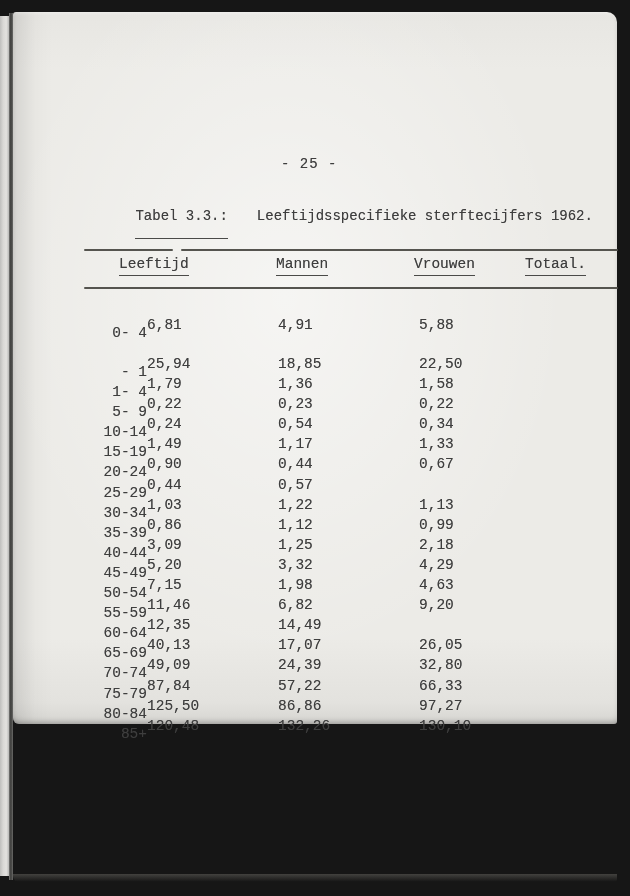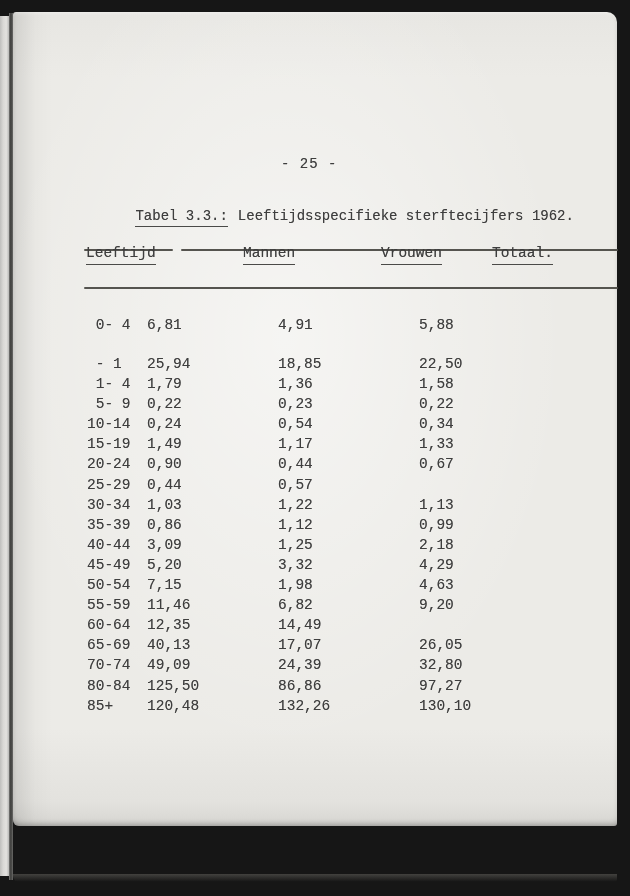--- a/index.html
+++ b/index.html
@@ -13,52 +13,52 @@
   
   .edge-strip{
     position:absolute;left:0;top:16px;bottom:20px;width:9px;
     background:linear-gradient(90deg,#bfbfbd 0%,#d9d8d5 35%,#e3e2df 70%,#b9b9b7 100%);
   }
   .crease{
     position:absolute;left:9px;top:13px;bottom:16px;width:4px;
     background:linear-gradient(90deg,#7a7a78 0%,#3a3a38 45%,#6b6b69 100%);
   }
   .page{
-    position:absolute;left:13px;top:12px;width:604px;height:814px;
+    position:absolute;left:13px;top:12px;width:604px;height:712px;
     background:
       radial-gradient(ellipse at 45% 40%, rgba(255,255,255,0.5) 0%, rgba(255,255,255,0) 60%),
       linear-gradient(90deg, rgba(0,0,0,0.10) 0px, rgba(0,0,0,0.02) 22px, rgba(0,0,0,0) 40px),
       linear-gradient(180deg,#e7e6e2 0%,#ecebe7 8%,#ecebe7 88%,#e3e2de 97%,#d6d5d1 100%);
     border-radius:3px 10px 3px 6px;
     box-shadow:inset 0 -4px 6px -3px rgba(0,0,0,0.35), inset 0 3px 4px -3px rgba(255,255,255,0.6);
     color:#3e3e3e;
   }
   .txt{position:absolute;white-space:pre;text-shadow:0 0 0.5px rgba(62,62,62,0.55);}
   .page-number{top:144px;left:268px;font-size:14px;letter-spacing:1px;}
   .title-line{top:180px;left:72px;font-size:14px;}
-  .title-label{border-bottom:1.6px solid #4a4a48;padding-bottom:2px;}
-  .title-rest{margin-left:10px;}
+  .title-label{border-bottom:1.6px solid #4a4a48;padding-bottom:14px;}
+  .title-rest{margin-left:29px;}
   .rule{position:absolute;height:2px;background:#55544f;border-radius:1px;}
   .rule-top-a{top:237px;left:71px;width:89px;}
   .rule-top-b{top:237px;left:168px;width:437px;}
   .rule-mid{top:275px;left:71px;width:534px;}
-  .hdr{position:absolute;top:233px;font-size:14.5px;
+  .hdr{position:absolute;top:244px;font-size:14.5px;
        border-bottom:1.7px solid #4a4a48;padding-bottom:3px;
-       text-shadow:0 0 0.5px rgba(62,62,62,0.55);white-space:pre;}
+       text-shadow:0 0 0.5px rgba(62,62,62,0.55);white-space:pre;margin-left:33px;}
   .h-leeftijd{left:73px;}
   .h-mannen{left:230px;}
   .h-vrouwen{left:368px;}
   .h-totaal{left:479px;}
   .tbl{position:absolute;left:0;width:100%;font-size:14.5px;}
   .tbl-summary{top:303px;}
   .tbl-body{top:342px;}
   .row{display:grid;grid-template-columns:60px 131px 141px 107px;
        padding-left:74px;height:20.1px;line-height:20.1px;}
   .cell{white-space:pre;text-shadow:0 0 0.5px rgba(62,62,62,0.5);}
-  .c-age{text-align:left;}
+  .c-age{text-align:right;margin-top:8px;}
   .c-man,.c-vrw,.c-tot{text-align:left;}
   .bottom-curl{
     position:absolute;left:13px;top:874px;width:604px;height:8px;
     background:linear-gradient(180deg,rgba(120,118,112,0.45),rgba(20,20,20,0.9));
     border-radius:0 0 3px 6px;
   }
 </style>
 </head>
 <body>
 
@@ -183,20 +183,26 @@
           <span class="cell c-vrw">17,07</span>
           <span class="cell c-tot">26,05</span>
         </div>
         <div class="row">
           <span class="cell c-age">70-74</span>
           <span class="cell c-man">49,09</span>
           <span class="cell c-vrw">24,39</span>
           <span class="cell c-tot">32,80</span>
         </div>
         <div class="row">
+          <span class="cell c-age">75-79</span>
+          <span class="cell c-man">87,84</span>
+          <span class="cell c-vrw">57,22</span>
+          <span class="cell c-tot">66,33</span>
+        </div>
+        <div class="row">
           <span class="cell c-age">80-84</span>
           <span class="cell c-man">125,50</span>
           <span class="cell c-vrw">86,86</span>
           <span class="cell c-tot">97,27</span>
         </div>
         <div class="row">
           <span class="cell c-age">85+</span>
           <span class="cell c-man">120,48</span>
           <span class="cell c-vrw">132,26</span>
           <span class="cell c-tot">130,10</span>

